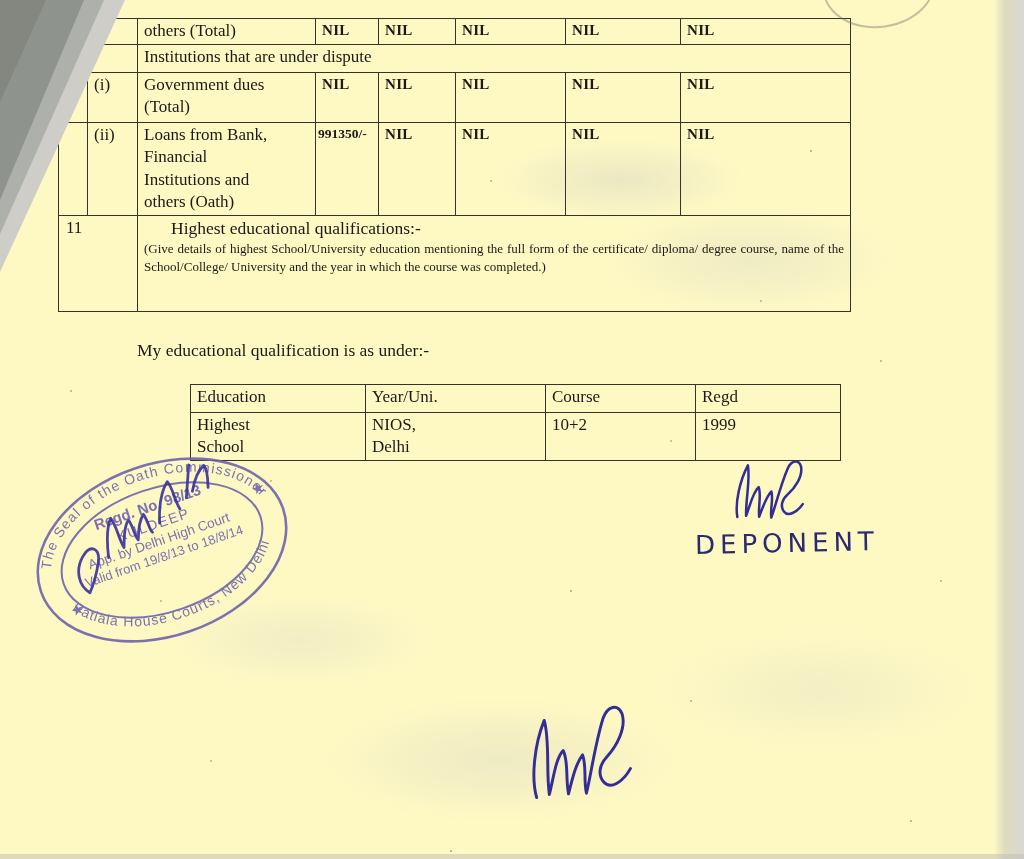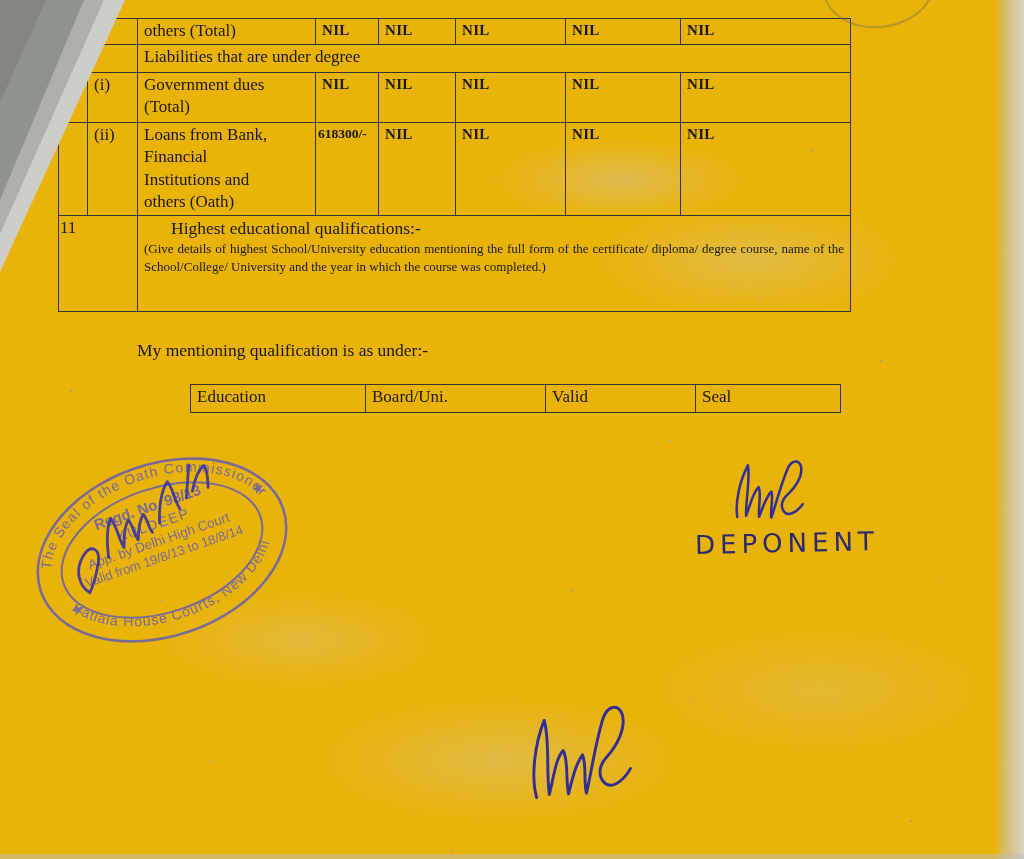--- a/index.html
+++ b/index.html
@@ -1,18 +1,18 @@
 <!DOCTYPE html>
 <html><head>
 <meta charset="utf-8">
 <style>
   html,body{margin:0;padding:0;background:#555;}
   .page{
     position:relative; width:1024px; height:859px; overflow:hidden;
-    background:#eab308;
+    background:#fef9c3;
     font-family:"Liberation Serif", serif;
     color:#1b1915;
   }
   .mottle{position:absolute; inset:0; z-index:1; pointer-events:none;
     background:
       radial-gradient(180px 60px at 620px 180px, rgba(205,202,196,.38), transparent 70%),
       radial-gradient(220px 80px at 750px 260px, rgba(208,205,199,.32), transparent 70%),
       radial-gradient(260px 90px at 500px 760px, rgba(205,202,196,.32), transparent 70%),
       radial-gradient(200px 70px at 300px 640px, rgba(208,205,199,.26), transparent 70%),
       radial-gradient(240px 90px at 820px 690px, rgba(206,203,197,.22), transparent 70%);
@@ -26,21 +26,21 @@
       10px 540px 0 #a2a098, 520px 380px 0 #a8a59d;}
   
   table{border-collapse:collapse; table-layout:fixed;}
   td{border:1.6px solid #35332d; vertical-align:top; padding:1px 6px;
      font-size:17px; line-height:1.32; overflow:hidden;}
   .liab{position:absolute; left:58px; top:18px; width:792px; z-index:2;}
   .edu{position:absolute; left:190px; top:384px; width:650px; z-index:2;border-radius:21px;}
   .nil{font-weight:bold; font-size:15px; letter-spacing:.3px; padding-top:2px;}
   .amount{font-weight:bold; font-size:13.5px; padding:2px 2px;}
   .preline{white-space:pre-line;margin-top:32px;}
-  .rownum{padding-left:1px;}
+  .rownum{padding-left:7px;}
   .para-title{font-size:17.5px;margin-left:27px;}
   .para-body{font-size:13px; line-height:1.38; text-align:justify;}
   .intro{position:absolute; left:137px; top:340px; font-size:17.5px; z-index:2;}
   
   .fold{position:absolute; left:0; top:0; pointer-events:none;}
   .fold1{width:125px;height:272px;background:#cfcdc8;clip-path:polygon(0 0,100% 0,0 100%);z-index:5;}
   .fold2{width:104px;height:234px;background:#aeb0ab;clip-path:polygon(0 0,100% 0,0 100%);z-index:6;}
   .fold3{width:84px;height:200px;background:#8f938e;clip-path:polygon(0 0,100% 0,0 100%);z-index:7;}
   .fold4{width:46px;height:102px;background:#83877f;clip-path:polygon(0 0,100% 0,0 100%);z-index:8;}
   
@@ -90,70 +90,78 @@
       <td>others (Total)</td>
       <td class="nil">NIL</td>
       <td class="nil">NIL</td>
       <td class="nil">NIL</td>
       <td class="nil">NIL</td>
       <td class="nil">NIL</td>
     </tr>
     <tr style="height:28px">
       <td class="rownum">10</td>
       <td></td>
-      <td colspan="6">Liabilities that are under degree</td>
+      <td colspan="6">Institutions that are under dispute</td>
     </tr>
     <tr style="height:50px">
       <td></td>
       <td>(i)</td>
       <td class="preline">Government dues
 (Total)</td>
       <td class="nil">NIL</td>
       <td class="nil">NIL</td>
       <td class="nil">NIL</td>
       <td class="nil">NIL</td>
       <td class="nil">NIL</td>
     </tr>
     <tr style="height:92px">
       <td></td>
       <td>(ii)</td>
       <td class="preline">Loans from Bank,
 Financial
 Institutions and
 others (Oath)</td>
-      <td class="amount">618300/-</td>
+      <td class="amount">991350/-</td>
       <td class="nil">NIL</td>
       <td class="nil">NIL</td>
       <td class="nil">NIL</td>
       <td class="nil">NIL</td>
     </tr>
     <tr style="height:96px">
       <td colspan="2" class="rownum">11</td>
       <td colspan="6">
         <div class="para-title">Highest educational qualifications:-</div>
         <div class="para-body">(Give details of highest School/University education mentioning the full form of the certificate/ diploma/ degree course, name of the School/College/ University and the year in which  the course was completed.)</div>
       </td>
     </tr>
   </tbody>
     </table>
 
-  <div class="intro">My mentioning qualification is as under:-</div>
+  <div class="intro">My educational qualification is as under:-</div>
   <table class="edu">
     <colgroup>
       <col style="width:175px">
         <col style="width:180px">
         <col style="width:150px">
         <col style="width:145px">
     </colgroup>
     <tbody>
         <tr style="height:28px">
       <td>Education</td>
-      <td>Board/Uni.</td>
-      <td>Valid</td>
-      <td>Seal</td>
+      <td>Year/Uni.</td>
+      <td>Course</td>
+      <td>Regd</td>
+    </tr>
+    <tr style="height:48px">
+      <td class="preline">Highest
+School</td>
+      <td class="preline">NIOS,
+Delhi</td>
+      <td>10+2</td>
+      <td>1999</td>
     </tr>
   </tbody>
     </table>
 
   <svg class="stamp" viewBox="0 0 272 196">
     <defs>
       <path id="arcTop" d="M 21.4 104.4 A 115 73 0 1 1 250.6 104.4" fill="none"></path>
       <path id="arcBottom" d="M 28 118.8 A 113 71 0 0 0 244 118.8" fill="none"></path>
     </defs>
     <ellipse cx="136" cy="98" rx="128" ry="86" fill="none" stroke="#6b60ae" stroke-width="2.6"></ellipse>

